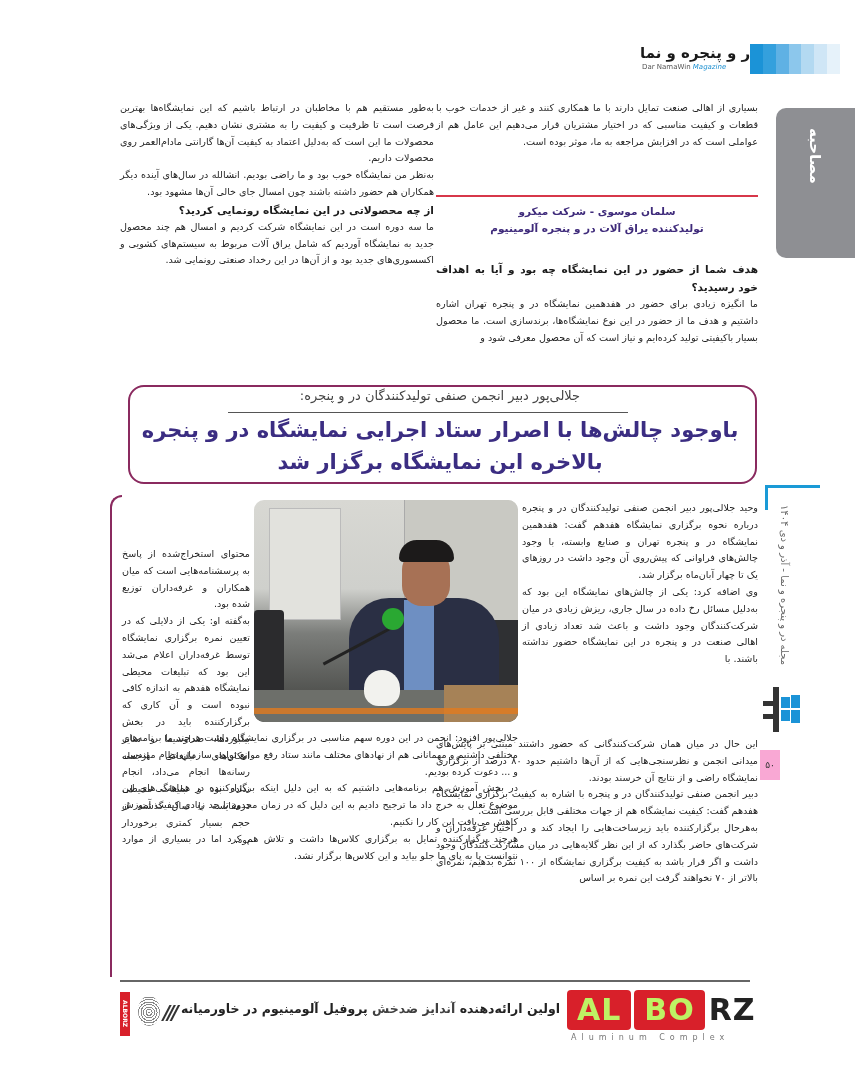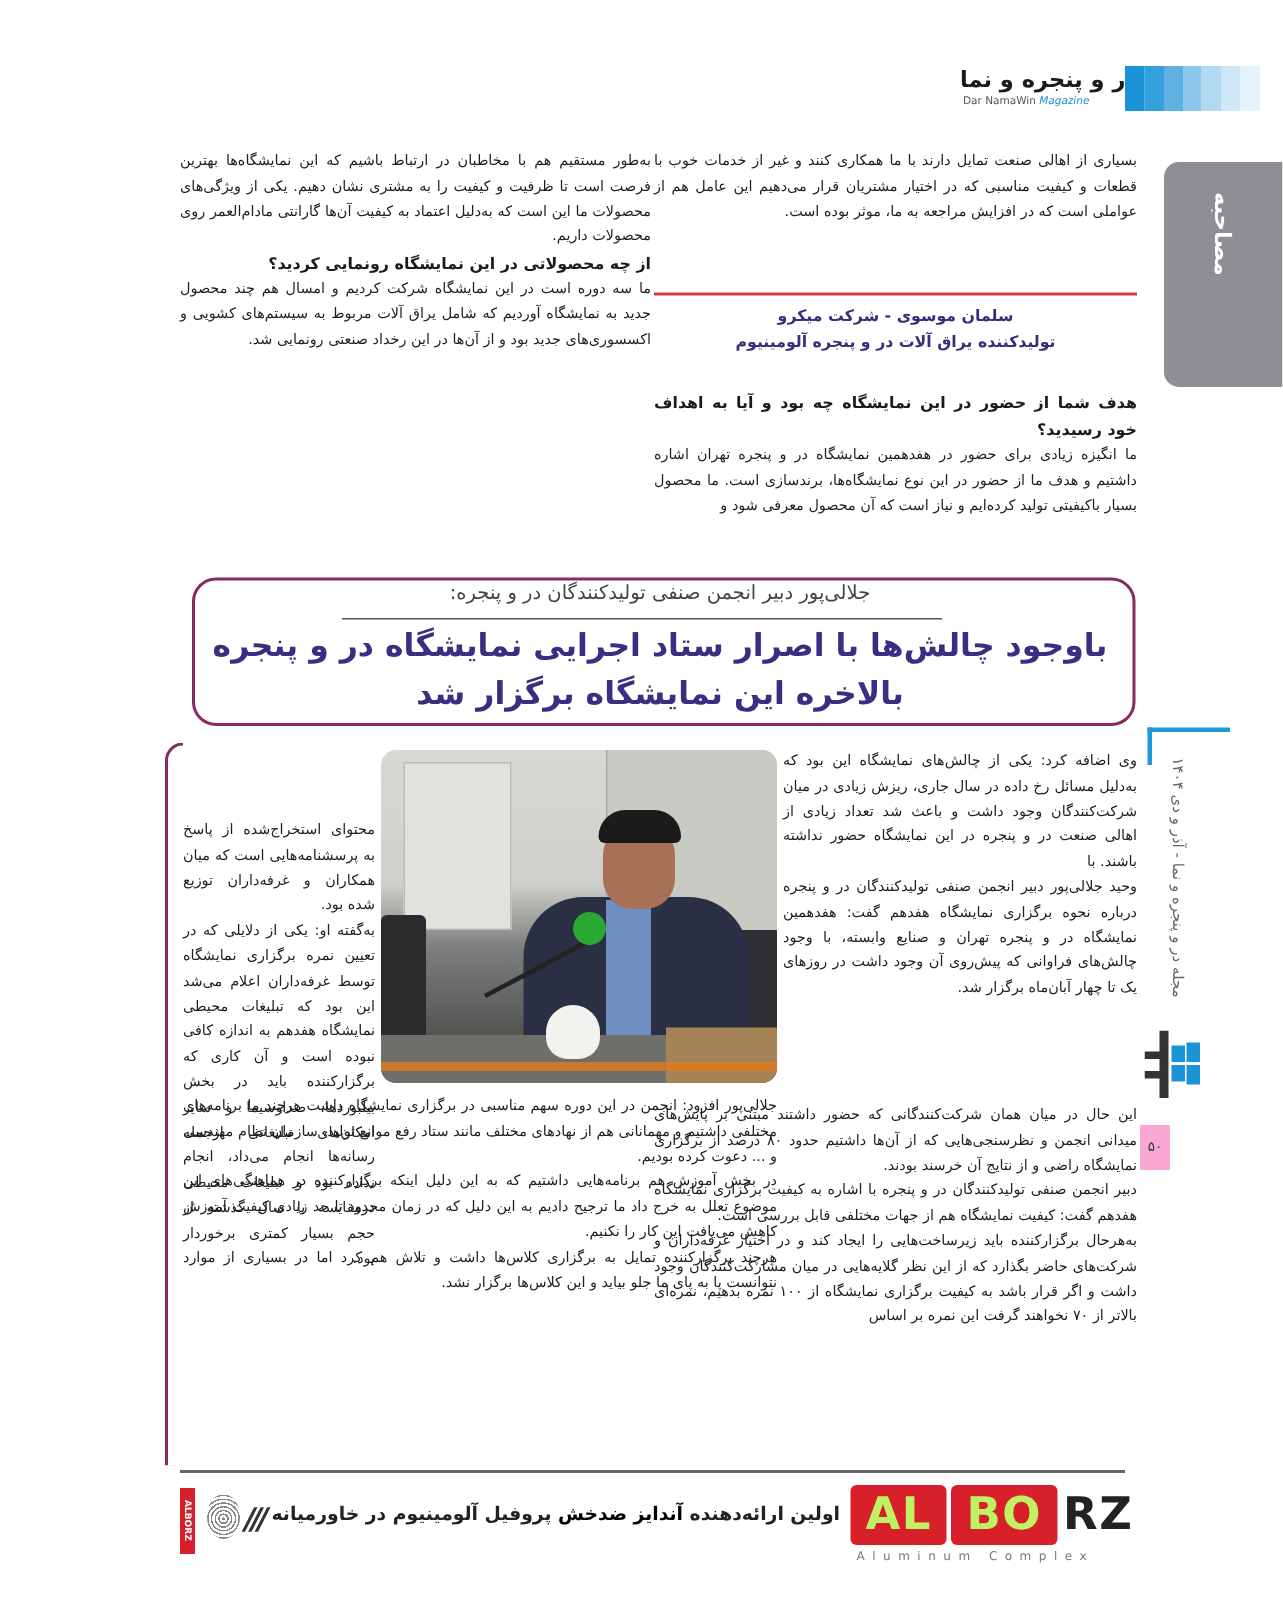--- a/index.html
+++ b/index.html
@@ -63,21 +63,21 @@
   #page-num { left:760px; top:750px; width:20px; height:30px; background:#f9a8d4; color:#333; font-size:9px; display:flex; align-items:center; justify-content:center; }
 
   
   #footer-line { left:120px; top:980px; width:630px; height:2px; background:#666; }
   #ad-logo { left:567px; top:990px; width:170px; height:62px; }
   #ad-logo-text { position:absolute; left:0; top:0; height:40px; display:flex; font-weight:bold; font-size:30px; letter-spacing:1px; direction:ltr; }
   #ad-logo-text .red { background:#d8202a; color:#bef264; padding:2px 10px; border-radius:4px; }
   #ad-logo-text .dark { color:#222; padding:2px 4px; }
   #ad-logo-sub { position:absolute; left:4px; top:43px; font-size:8px; color:#777; letter-spacing:5px; direction:ltr; white-space:nowrap; }
   #ad-slogan { left:195px; top:1001px; width:365px; text-align:right; font-size:12.5px; font-weight:bold; color:#222; direction:rtl; white-space:nowrap; }
-  #ad-slogan .hl { color:#000000; }
+  #ad-slogan .hl { color:#404040; }
   #ad-slashes { left:163px; top:1000px; font-size:20px; color:#333; font-style:italic; font-weight:bold; letter-spacing:-3px; }
   #ad-fingerprint { left:138px; top:996px; width:22px; height:30px; border-radius:50%; background:repeating-radial-gradient(circle at 50% 55%, #888 0 1px, #fff 1px 2.5px); }
   #ad-vert { left:120px; top:992px; width:10px; height:44px; background:#d8202a; color:#fff; font-size:6px; writing-mode:vertical-rl; display:flex; align-items:center; justify-content:center; font-weight:bold; }
 </style>
 </head>
 <body>
 
 <div id="masthead" class="abs">
   <div id="logo-fa">در و پنجره و نما</div>
   <div id="logo-en">
@@ -107,20 +107,21 @@
   <div>سلمان موسوی - شرکت میکرو</div>
   <div>تولیدکننده یراق آلات در و پنجره آلومینیوم</div>
 </div>
 <div class="abs txt" style="left:436px; top:260px; width:322px;">
   <p class="q">هدف شما از حضور در این نمایشگاه چه بود و آیا به اهداف خود رسیدید؟</p>
   <p>ما انگیزه زیادی برای حضور در هفدهمین نمایشگاه در و پنجره تهران اشاره داشتیم و هدف ما از حضور در این نوع نمایشگاه‌ها، برندسازی است. ما محصول بسیار باکیفیتی تولید کرده‌ایم و نیاز است که آن محصول معرفی شود و</p>
 </div>
 
 <div id="col-top-left" class="abs txt">
   <p>به‌طور مستقیم هم با مخاطبان در ارتباط باشیم که این نمایشگاه‌ها بهترین فرصت است تا ظرفیت و کیفیت را به مشتری نشان دهیم. یکی از ویژگی‌های محصولات ما این است که به‌دلیل اعتماد به کیفیت آن‌ها گارانتی مادام‌العمر روی محصولات داریم.</p>
+  <p>به‌نظر من نمایشگاه خوب بود و ما راضی بودیم. انشالله در سال‌های آینده دیگر همکاران هم حضور داشته باشند چون امسال جای خالی آن‌ها مشهود بود.</p>
   <p class="q" style="margin-top:0;">از چه محصولاتی در این نمایشگاه رونمایی کردید؟</p>
   <p>ما سه دوره است در این نمایشگاه شرکت کردیم و امسال هم چند محصول جدید به نمایشگاه آوردیم که شامل یراق آلات مربوط به سیستم‌های کشویی و اکسسوری‌های جدید بود و از آن‌ها در این رخداد صنعتی رونمایی شد.</p>
 </div>
 
 <div id="headline-box" class="abs"></div>
 <div id="kicker" class="abs">جلالی‌پور دبیر انجمن صنفی تولیدکنندگان در و پنجره:</div>
 <div id="kicker-line" class="abs"></div>
 <div id="headline" class="abs">
   <div>باوجود چالش‌ها با اصرار ستاد اجرایی نمایشگاه در و پنجره</div>
   <div>بالاخره این نمایشگاه برگزار شد</div>
@@ -139,22 +140,22 @@
   <div class="ph-hair"></div>
   <div class="ph-mic-stand"></div>
   <div class="ph-mic"></div>
   <div class="ph-table"></div>
   <div class="ph-pot"></div>
   <div class="ph-box"></div>
   <div class="ph-orange"></div>
 </div>
 
 <div id="col-mid-right" class="abs txt">
+  <p>وحید جلالی‌پور دبیر انجمن صنفی تولیدکنندگان در و پنجره درباره نحوه برگزاری نمایشگاه هفدهم گفت: هفدهمین نمایشگاه در و پنجره تهران و صنایع وابسته، با وجود چالش‌های فراوانی که پیش‌روی آن وجود داشت در روزهای یک تا چهار آبان‌ماه برگزار شد.</p>
   <p>وی اضافه کرد: یکی از چالش‌های نمایشگاه این بود که به‌دلیل مسائل رخ داده در سال جاری، ریزش زیادی در میان شرکت‌کنندگان وجود داشت و باعث شد تعداد زیادی از اهالی صنعت در و پنجره در این نمایشگاه حضور نداشته باشند. با</p>
-  <p>وحید جلالی‌پور دبیر انجمن صنفی تولیدکنندگان در و پنجره درباره نحوه برگزاری نمایشگاه هفدهم گفت: هفدهمین نمایشگاه در و پنجره تهران و صنایع وابسته، با وجود چالش‌های فراوانی که پیش‌روی آن وجود داشت در روزهای یک تا چهار آبان‌ماه برگزار شد.</p>
 </div>
 <div id="col-mid-left" class="abs txt">
   <p>محتوای استخراج‌شده از پاسخ به پرسشنامه‌هایی است که میان همکاران و غرفه‌داران توزیع شده بود.</p>
   <p>به‌گفته او: یکی از دلایلی که در تعیین نمره برگزاری نمایشگاه توسط غرفه‌داران اعلام می‌شد این بود که تبلیغات محیطی نمایشگاه هفدهم به اندازه کافی نبوده است و آن کاری که برگزارکننده باید در بخش بیلبوردها، صداوسیما و سایر امکان‌های تبلیغاتی ازجمله رسانه‌ها انجام می‌داد، انجام نداده بود و تبلیغات محیطی درمقایسه با سال گذشته از حجم بسیار کمتری برخوردار بود.</p>
 </div>
 
 <div id="col-low-right" class="abs txt">
   <p>این حال در میان همان شرکت‌کنندگانی که حضور داشتند مبتنی بر پایش‌های میدانی انجمن و نظرسنجی‌هایی که از آن‌ها داشتیم حدود ۸۰ درصد از برگزاری نمایشگاه راضی و از نتایج آن خرسند بودند.</p>
   <p>دبیر انجمن صنفی تولیدکنندگان در و پنجره با اشاره به کیفیت برگزاری نمایشگاه هفدهم گفت: کیفیت نمایشگاه هم از جهات مختلفی قابل بررسی است.</p>
   <p>به‌هرحال برگزارکننده باید زیرساخت‌هایی را ایجاد کند و در اختیار غرفه‌داران و شرکت‌های حاضر بگذارد که از این نظر گلایه‌هایی در میان مشارکت‌کنندگان وجود داشت و اگر قرار باشد به کیفیت برگزاری نمایشگاه از ۱۰۰ نمره بدهیم، نمره‌ای بالاتر از ۷۰ نخواهند گرفت این نمره بر اساس</p>

